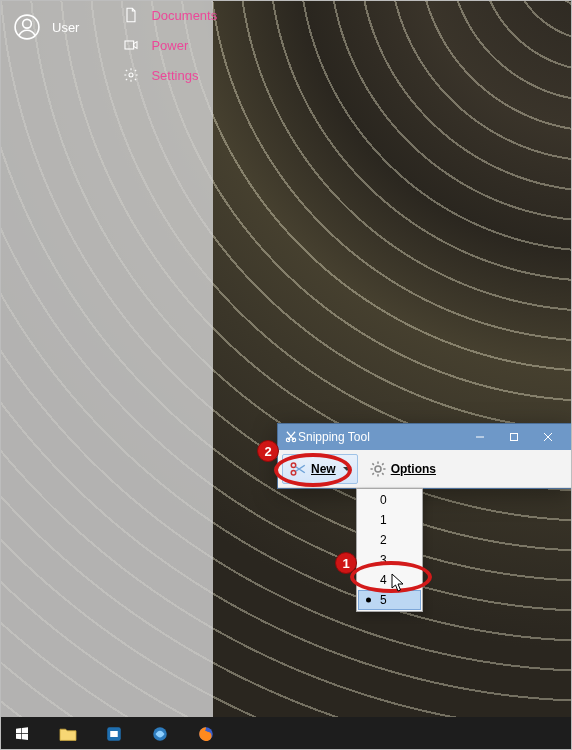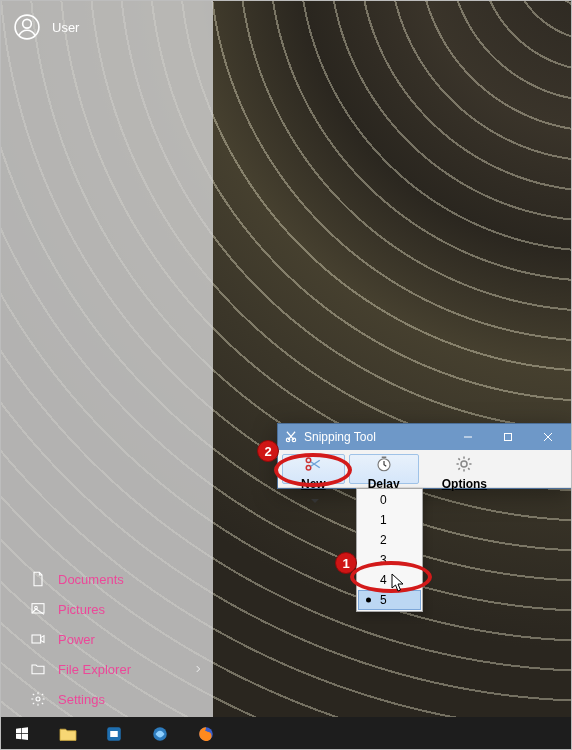--- a/index.html
+++ b/index.html
@@ -10,21 +10,21 @@
     position: absolute; inset: 0;
     background:
       repeating-radial-gradient(circle at 600px -50px, rgba(255,250,220,0.35) 0 2px, rgba(0,0,0,0) 2px 30px),
       radial-gradient(circle at 600px -50px, #2a2620 0, #3a342a 180px, #2a261f 300px, #46402f 420px, #3b3629 520px, #2a261f 700px);
   }
 
   
   .start-menu {
     position: absolute; left:0; top:0; width: 213px; height: 718px;
     background: rgba(210,210,210,0.82);
-    display:flex; flex-direction:column;
+    display:flex; flex-direction:row;
     color:#fff;
   }
   .sm-top { padding:14px 14px 0; }
   .user-row { display:flex; align-items:center; gap:12px; font-size:13px; }
   .user-row svg { flex:0 0 auto; }
   .sm-fill { flex:1; }
   .sm-list { padding-bottom:4px; }
   .sm-item {
     display:flex; align-items:center; gap:12px;
     padding:7px 30px; font-size:13px; color:#ec4899; position:relative;
@@ -45,33 +45,33 @@
   .tb-btn svg { display:block; }
 
   
   .sn-window {
     position:absolute; left:277px; top:423px; width:295px;
     background:#fff; box-shadow:0 6px 24px rgba(0,0,0,.35);
     border:1px solid #4c6f99;
   }
   .sn-title {
     height:26px; background:#6e98c8; color:#fff;
-    display:flex; align-items:center; gap:6px; padding:0 6px; font-size:12px;
+    display:flex; align-items:center; padding:0 6px; font-size:12px;
   }
   .sn-title .spacer { flex:1; }
   .sn-title .win-btn { width:34px; height:20px; display:flex; align-items:center; justify-content:center; color:#fff; }
   .sn-title .close { background:transparent; }
   .sn-toolbar {
     height:38px; background:#f3f3f3; display:flex; align-items:center;
     padding:3px 4px; gap:4px; border-bottom:1px solid #ddd;
   }
   .tool-btn {
-    display:flex; align-items:center; gap:4px; height:30px; padding:0 18px;
+    display:flex; align-items:center; gap:4px; height:30px; padding:0 6px;
     border:1px solid transparent; border-radius:2px; font-size:12px; font-weight:bold;
-    text-decoration:underline; color:#000; position:relative;flex-direction:column;
+    text-decoration:underline; color:#000; position:relative;
   }
   .tool-btn.drop::after {
     content:""; border:4px solid transparent; border-top-color:#333;
     margin-left:3px; margin-top:4px;
   }
   .tool-btn.hl { background:linear-gradient(#e8f1fb,#d5e6fa); border-color:#9fc2e7; }
   .tool-btn .scissors svg, .tool-btn .clock svg, .tool-btn .x svg, .tool-btn .gear svg { display:block; }
 
   
   .delay-menu {
@@ -127,41 +127,24 @@
   <div class="sm-list">
     <div class="sm-item">
       <svg width="16" height="16" viewBox="0 0 24 24" fill="none" stroke="#fff" stroke-width="1.6">
           <path d="M6 2h8l4 4v16H6z"></path>
           <path d="M14 2v4h4"></path>
         </svg>
       <span>Documents</span>
     </div>
     <div class="sm-item">
       <svg width="16" height="16" viewBox="0 0 24 24" fill="none" stroke="#fff" stroke-width="1.6">
-          <rect x="3" y="4" width="18" height="14"></rect>
-          <circle cx="9" cy="10" r="2"></circle>
-          <path d="M3 18l6-6 12 8"></path>
-        </svg>
-      <span>Pictures</span>
-    </div>
-    <div class="sm-item">
-      <svg width="16" height="16" viewBox="0 0 24 24" fill="none" stroke="#fff" stroke-width="1.6">
           <rect x="3" y="6" width="13" height="12"></rect>
           <path d="M16 10l5-3v10l-5-3z"></path>
         </svg>
       <span>Power</span>
-    </div>
-    <div class="sm-item">
-      <svg width="16" height="16" viewBox="0 0 24 24" fill="none" stroke="#fff" stroke-width="1.6">
-          <path d="M3 6h6l2 2h10v11H3z"></path>
-        </svg>
-      <span>File Explorer</span>
-      <svg class="chev" width="10" height="10" viewBox="0 0 24 24" fill="none" stroke="#fff" stroke-width="2">
-          <path d="M9 5l7 7-7 7"></path>
-        </svg>
     </div>
     <div class="sm-item">
       <svg width="16" height="16" viewBox="0 0 24 24" fill="none" stroke="#fff" stroke-width="1.6">
           <circle cx="12" cy="12" r="3"></circle>
           <path d="M12 2v3M12 19v3M4.2 4.2l2.1 2.1M17.7 17.7l2.1 2.1M2 12h3M19 12h3M4.2 19.8l2.1-2.1M17.7 6.3l2.1-2.1"></path>
         </svg>
       <span>Settings</span>
     </div>
   </div>
 </div>
@@ -195,30 +178,20 @@
     <div class="tool-btn hl drop">
       <span class="scissors">
         <svg width="18" height="18" viewBox="0 0 24 24">
             <circle cx="6" cy="17" r="3" fill="none" stroke="#c33" stroke-width="2"></circle>
             <circle cx="6" cy="7" r="3" fill="none" stroke="#c33" stroke-width="2"></circle>
             <path d="M9 9l12 8M9 15l12-8" stroke="#6fa3d8" stroke-width="2"></path>
           </svg>
       </span>
       <span>New</span>
     </div>
-    <div class="tool-btn hl drop">
-      <span class="clock">
-        <svg width="18" height="18" viewBox="0 0 24 24">
-            <circle cx="12" cy="13" r="8" fill="#fff" stroke="#777" stroke-width="1.5"></circle>
-            <path d="M12 8v5l3 2" stroke="#333" stroke-width="1.5" fill="none"></path>
-            <path d="M9 3h6" stroke="#777" stroke-width="2"></path>
-          </svg>
-      </span>
-      <span>Delay</span>
-    </div>
     <div class="tool-btn">
       <span class="gear">
         <svg width="18" height="18" viewBox="0 0 24 24">
             <circle cx="12" cy="12" r="4" fill="none" stroke="#888" stroke-width="2"></circle>
             <path d="M12 2v3M12 19v3M2 12h3M19 12h3M4.5 4.5l2 2M17.5 17.5l2 2M4.5 19.5l2-2M17.5 6.5l2-2" stroke="#888" stroke-width="2"></path>
           </svg>
       </span>
       <span>Options</span>
     </div>
   </div>

